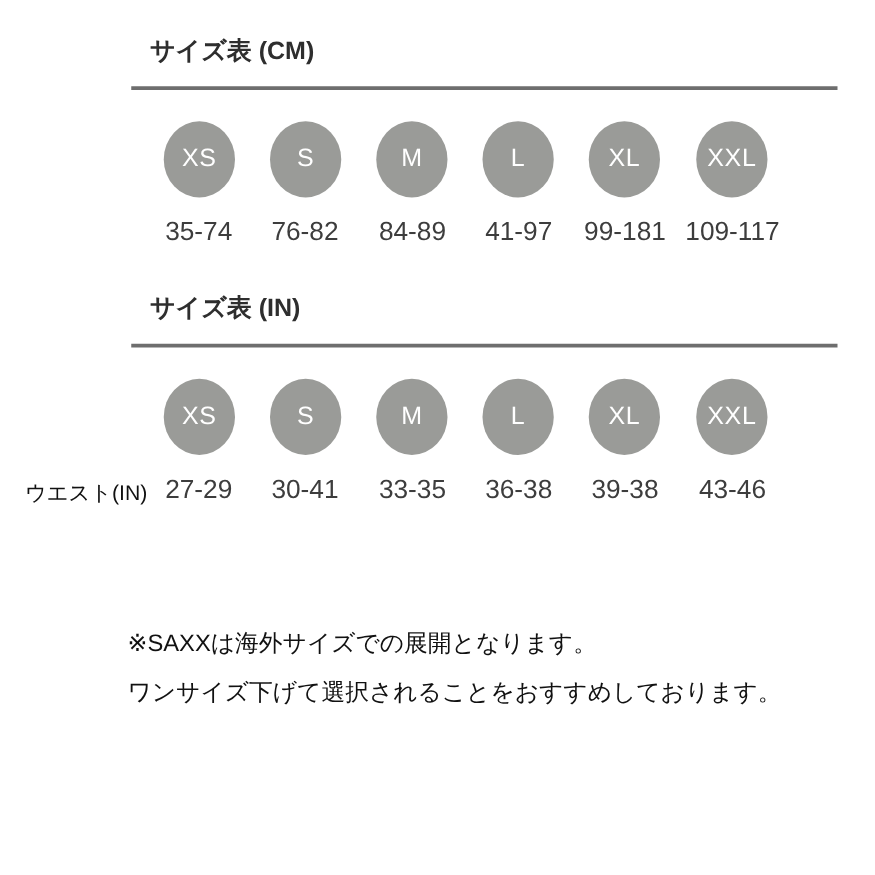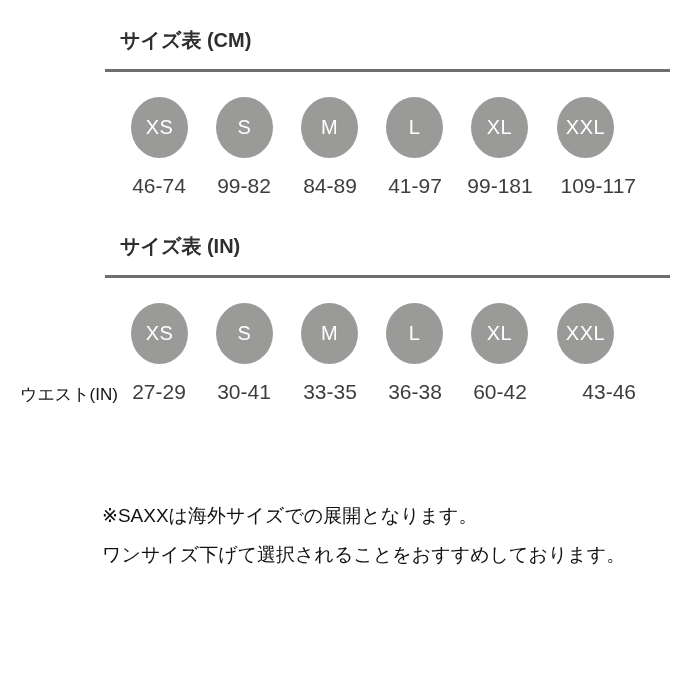--- a/index.html
+++ b/index.html
@@ -78,21 +78,21 @@
     text-align: center;
     font-size: 21px;
     color: var(--value-text, #3d3d3d);
     white-space: nowrap;
   }
   .v0 { left: 109px; }
   .v1 { left: 194px; }
   .v2 { left: 280px; }
   .v3 { left: 365px; }
   .v4 { left: 450px; }
-  .v5 { left: 536px; text-align: right; }
+  .v5 { left: 536px; }
 
   .note {
     position: absolute;
     left: 102px;
     top: 505px;
     font-size: 19px;
     color: var(--note-text, #111111);
   }
   .note p {
     margin: 0 0 17px 0;
@@ -121,22 +121,22 @@
     <div class="circle c3">
         <span>L</span>
       </div>
     <div class="circle c4">
         <span>XL</span>
       </div>
     <div class="circle c5">
         <span>XXL</span>
       </div>
 
-    <div class="value v0">46-74</div>
-    <div class="value v1">99-82</div>
+    <div class="value v0">35-74</div>
+    <div class="value v1">76-82</div>
     <div class="value v2">84-89</div>
     <div class="value v3">41-97</div>
     <div class="value v4">99-181</div>
     <div class="value v5">109-117</div>
   </section>
 
   <section class="size-section sec-in">
     <h2 class="sec-title">サイズ表 (IN)</h2>
     <div class="divider"></div>
 
@@ -157,21 +157,21 @@
       </div>
     <div class="circle c5">
         <span>XXL</span>
       </div>
 
     <div class="row-label">ウエスト(IN)</div>
     <div class="value v0">27-29</div>
     <div class="value v1">30-41</div>
     <div class="value v2">33-35</div>
     <div class="value v3">36-38</div>
-    <div class="value v4">60-42</div>
+    <div class="value v4">39-38</div>
     <div class="value v5">43-46</div>
   </section>
 
   <div class="note">
     <p>※SAXXは海外サイズでの展開となります。</p>
     <p>ワンサイズ下げて選択されることをおすすめしております。</p>
   </div>
 
 </div>
 

